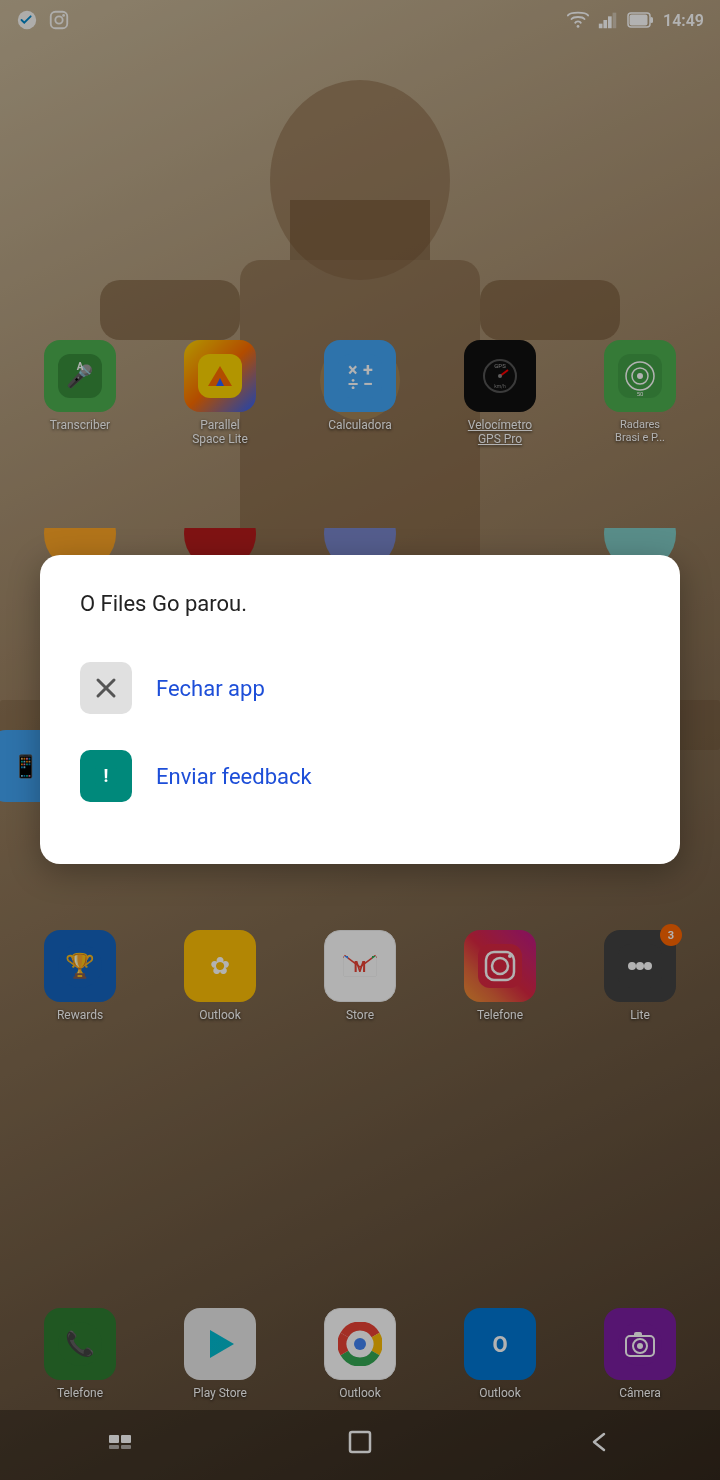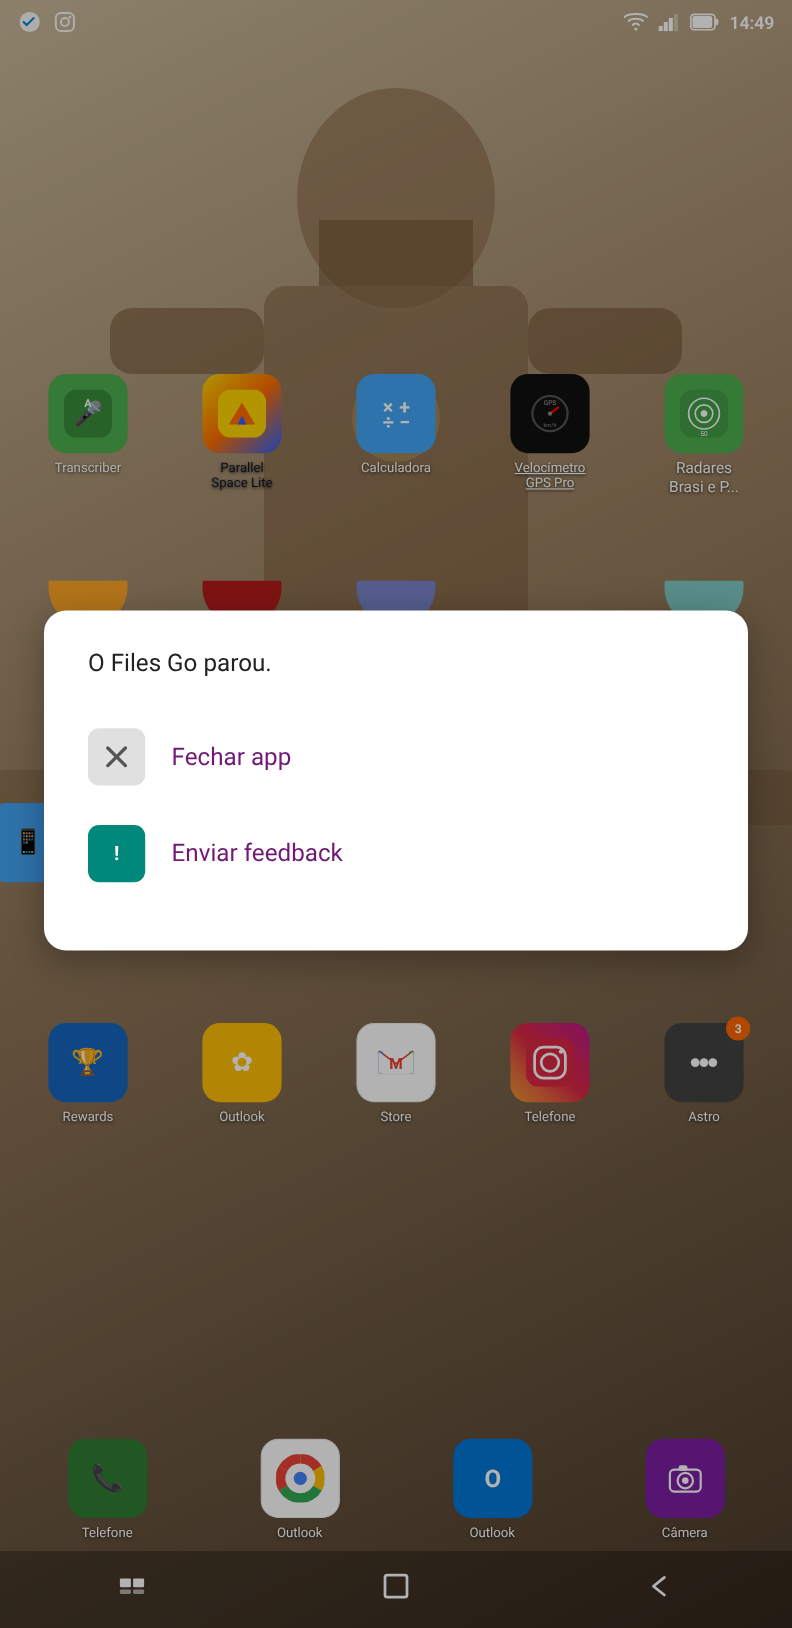--- a/index.html
+++ b/index.html
@@ -168,21 +168,21 @@
       height: 52px;
       border-radius: 10px;
       display: flex;
       align-items: center;
       justify-content: center;
       font-size: 22px;
       flex-shrink: 0;
     }
     .dialog-option-text {
       font-size: 22px;
-      color: #701a75;
+      color: #1d4ed8;
       font-weight: 400;
     }
 
     
     .badge {
       position: absolute;
       top: -6px;
       right: -6px;
       background: #FF6600;
       color: white;
@@ -318,21 +318,21 @@
   </div>
 
   <div class="app-icon">
     <div class="app-icon-img icon-parallel">
       <svg width="44" height="44" viewBox="0 0 44 44">
         <rect width="44" height="44" rx="12" fill="#FFD600"></rect>
         <polygon points="10,32 22,12 34,32" fill="#FF6D00"></polygon>
         <polygon points="18,32 22,24 26,32" fill="#2962FF"></polygon>
       </svg>
     </div>
-    <span class="app-icon-label" style="color:#0f172a;font-size:12px;text-align:center;text-shadow:0 1px 3px rgba(0,0,0,0.8);">Parallel<br>Space Lite</span>
+    <span class="app-icon-label" style="color:#ffffff;font-size:12px;text-align:center;text-shadow:0 1px 3px rgba(0,0,0,0.8);">Parallel<br>Space Lite</span>
   </div>
 
   <div class="app-icon">
     <div class="app-icon-img icon-calc">
       <svg width="44" height="44" viewBox="0 0 44 44">
         <rect width="44" height="44" rx="12" fill="#42A5F5"></rect>
         <text x="10" y="22" font-size="18" fill="white" font-weight="bold">×</text>
         <text x="10" y="36" font-size="18" fill="white" font-weight="bold">÷</text>
         <text x="25" y="22" font-size="18" fill="white" font-weight="bold">+</text>
         <text x="25" y="36" font-size="18" fill="white" font-weight="bold">−</text>
@@ -358,21 +358,21 @@
   <div class="app-icon">
     <div class="app-icon-img icon-radars">
       <svg width="44" height="44" viewBox="0 0 44 44">
         <rect width="44" height="44" rx="12" fill="#43A047"></rect>
         <circle cx="22" cy="22" r="14" fill="none" stroke="white" stroke-width="1.5"></circle>
         <circle cx="22" cy="22" r="8" fill="none" stroke="white" stroke-width="1.5"></circle>
         <circle cx="22" cy="22" r="3" fill="white"></circle>
         <text x="22" y="42" text-anchor="middle" font-size="6" fill="white">50</text>
       </svg>
     </div>
-    <span class="app-icon-label" style="color:white;font-size:14px;text-align:center;text-shadow:0 1px 3px rgba(0,0,0,0.8);">Radares<br>Brasi e P...</span>
+    <span class="app-icon-label" style="color:white;font-size:11px;text-align:center;text-shadow:0 1px 3px rgba(0,0,0,0.8);">Radares<br>Brasi e P...</span>
   </div>
 </div>
 
 <div class="partial-row">
   <div style="width:72px;height:72px;border-radius:50%;background:#FFA726;margin-top:-30px;"></div>
   <div style="width:72px;height:72px;border-radius:50%;background:#B71C1C;margin-top:-30px;"></div>
   <div style="width:72px;height:72px;border-radius:50%;background:#7986CB;margin-top:-30px;"></div>
   <div style="width:72px;height:72px;border-radius:12px;margin-top:-30px;"></div>
   <div style="width:72px;height:72px;border-radius:50%;background:#80CBC4;margin-top:-30px;"></div>
 </div>
@@ -442,36 +442,53 @@
   <div class="app-icon">
     <div class="app-icon-img icon-astro" style="position:relative;">
       <svg width="44" height="44" viewBox="0 0 44 44">
         <rect width="44" height="44" rx="12" fill="#424242"></rect>
         <circle cx="14" cy="22" r="4" fill="white"></circle>
         <circle cx="22" cy="22" r="4" fill="white"></circle>
         <circle cx="30" cy="22" r="4" fill="white"></circle>
       </svg>
       <div class="badge">3</div>
     </div>
-    <span class="app-icon-label">Astro</span>
+    <span class="app-icon-label">Lite</span>
   </div>
 </div>
 
 <div class="bottom-dock">
 
   <div class="app-icon">
     <div class="app-icon-img icon-phone">
       <svg width="44" height="44" viewBox="0 0 44 44">
         <rect width="44" height="44" rx="22" fill="#2E7D32"></rect>
         <text x="22" y="30" text-anchor="middle" font-size="24" fill="white">📞</text>
       </svg>
     </div>
     <span class="app-icon-label">Telefone</span>
   </div>
 
+  <div class="app-icon">
+    <div class="app-icon-img icon-playstore">
+      <svg width="44" height="44" viewBox="0 0 44 44">
+        <rect width="44" height="44" rx="12" fill="#e8e8e8"></rect>
+        <polygon points="12,8 36,22 12,36" fill="url(#ps-grad)"></polygon>
+        <defs>
+          <linearGradient id="ps-grad" x1="0" y1="0" x2="44" y2="44">
+            <stop offset="0%" stop-color="#00BCD4"></stop>
+            <stop offset="33%" stop-color="#4CAF50"></stop>
+            <stop offset="66%" stop-color="#FFEB3B"></stop>
+            <stop offset="100%" stop-color="#F44336"></stop>
+          </linearGradient>
+        </defs>
+      </svg>
+    </div>
+    <span class="app-icon-label">Play Store</span>
+  </div>
 
   <div class="app-icon">
     <div class="app-icon-img icon-chrome">
       <svg width="44" height="44" viewBox="0 0 44 44">
         <rect width="44" height="44" rx="22" fill="white"></rect>
         <circle cx="22" cy="22" r="18" fill="none" stroke="#eee" stroke-width="1"></circle>
 
         <path d="M22 4 A18 18 0 0 1 37.6 13" stroke="#EA4335" stroke-width="9" fill="none"></path>
         <path d="M37.6 13 A18 18 0 0 1 37.6 31" stroke="#FBBC05" stroke-width="9" fill="none"></path>
         <path d="M37.6 31 A18 18 0 0 1 6.4 31" stroke="#34A853" stroke-width="9" fill="none"></path>

